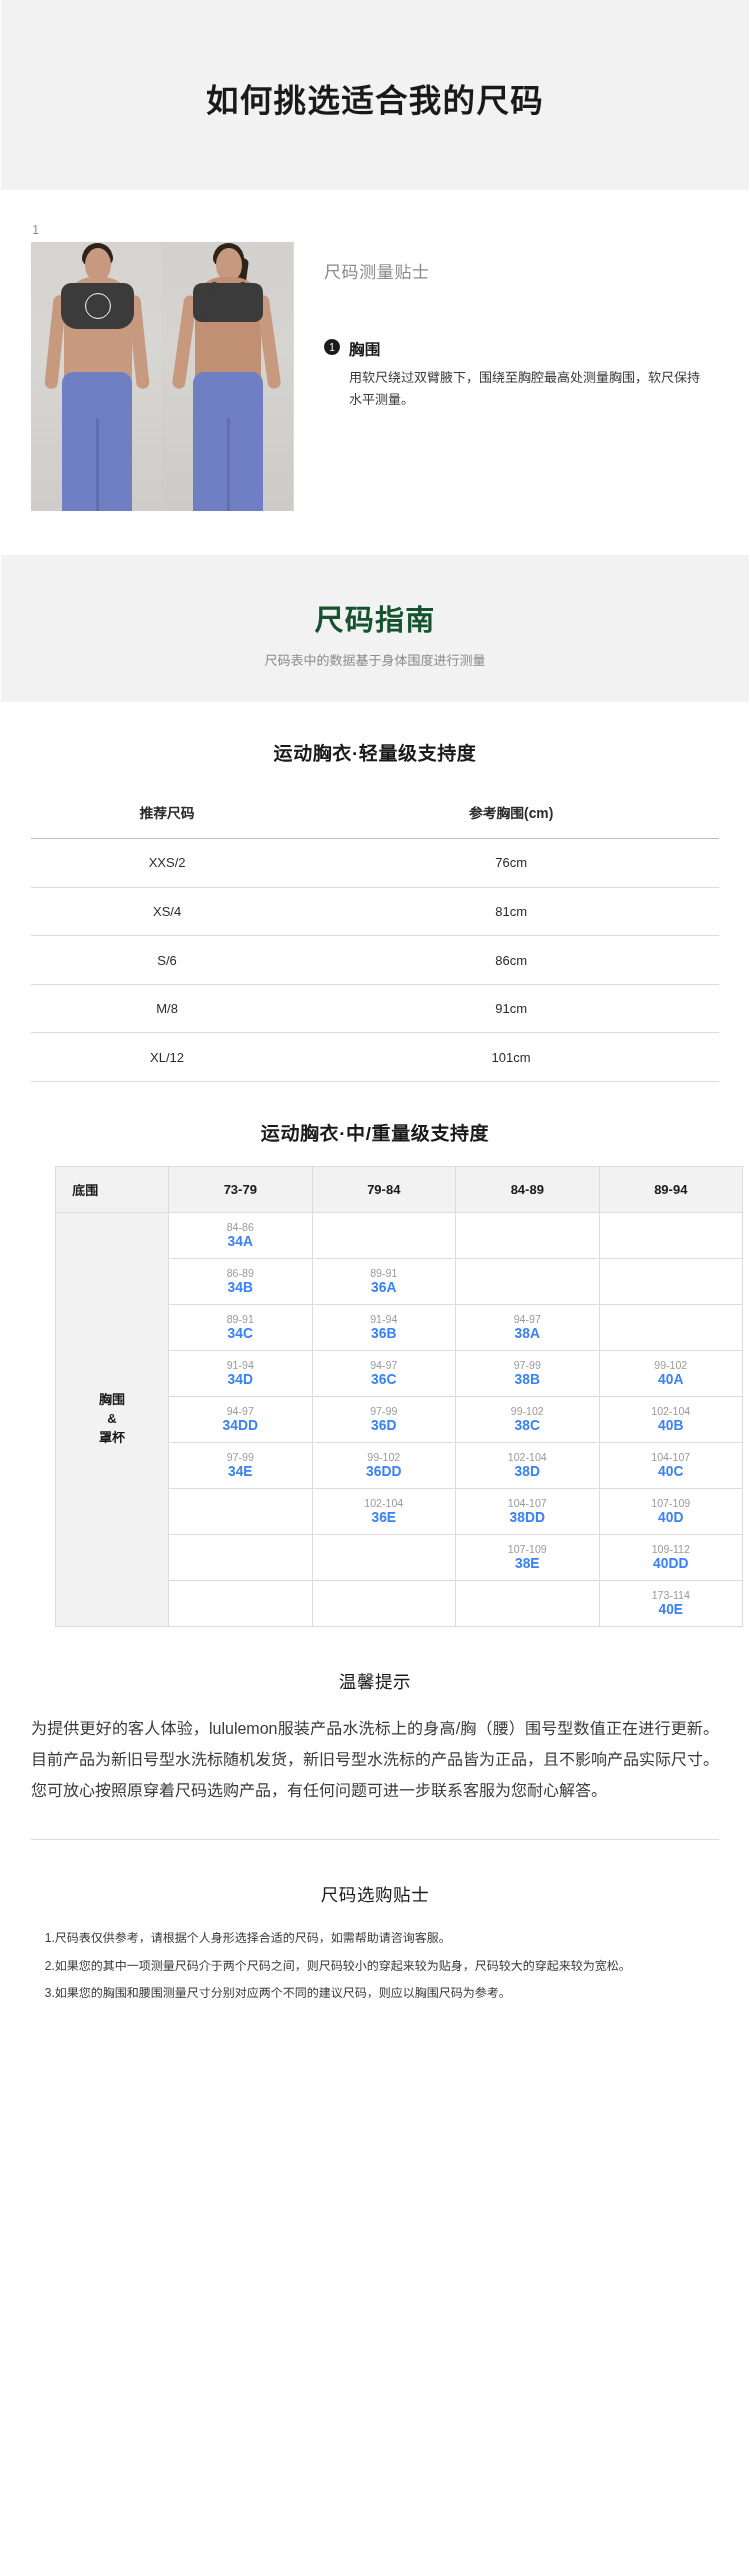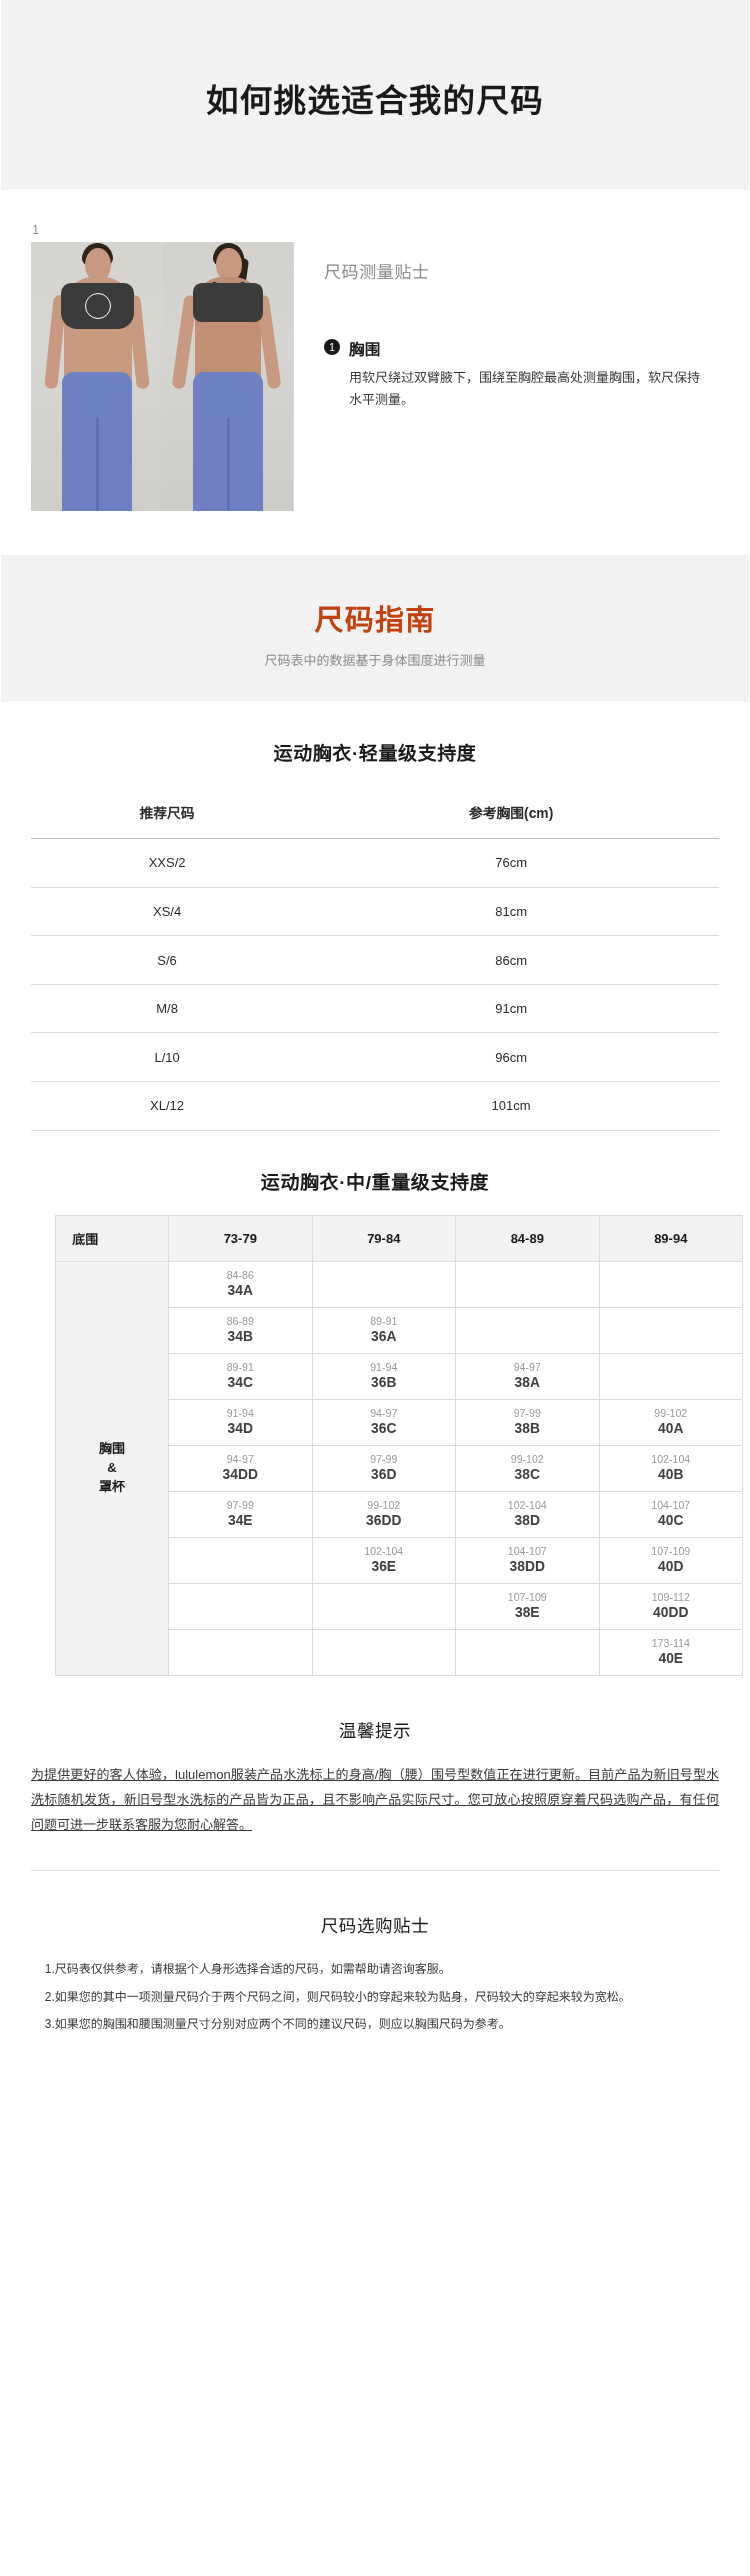--- a/index.html
+++ b/index.html
@@ -180,21 +180,21 @@
   }
   
   .guide-band {
     background: #f2f2f2;
     padding: 41px 0 32.5px 0;
     text-align: center;
   }
   .guide-band h2 {
     font-size: 29px;
     font-weight: bold;
-    color: #c2410c;
+    color: #14532d;
     letter-spacing: 1.3px;
     margin-bottom: 12.5px;
   }
   .guide-band p {
     font-size: 13px;
     color: #8c8c8c;
   }
   
   .table-section { padding: 0 30px; }
   .table-title {
@@ -254,39 +254,38 @@
     display: block;
     font-size: 10.6px;
     color: #9a9a9a;
     line-height: 1.1;
     margin-bottom: 1.3px;
   }
   .cell-cup {
     display: block;
     font-size: 13.8px;
     font-weight: bold;
-    color: #404040;
+    color: #3b82f6;
     line-height: 1.1;
   }
   
   .notes-wrap { padding: 0 30px; }
   .notes-title {
     text-align: center;
     font-size: 17.5px;
     font-weight: normal;
     padding: 41px 0 20px 0;
     color: #1a1a1a;
     letter-spacing: 0.6px;
   }
   .notes-paragraph {
-    font-size: 13px;
+    font-size: 16px;
     line-height: 1.95;
     color: #3a3a3a;
     text-align: justify;
-    text-decoration: underline;
   }
   .divider {
     height: 0.6px;
     background: #dcdcdc;
     margin: 32.5px 0 0 0;
   }
   .notes-list {
     font-size: 12px;
     line-height: 2.0;
     color: #3a3a3a;
@@ -372,24 +371,20 @@
         </tr>
         <tr>
           <td>S/6</td>
           <td>86cm</td>
         </tr>
         <tr>
           <td>M/8</td>
           <td>91cm</td>
         </tr>
         <tr>
-          <td>L/10</td>
-          <td>96cm</td>
-        </tr>
-        <tr>
           <td>XL/12</td>
           <td>101cm</td>
         </tr>
       </tbody>
     </table>
   </div>
 
   <div class="table-section">
     <div class="table-title">运动胸衣·中/重量级支持度</div>
     <table class="matrix">

